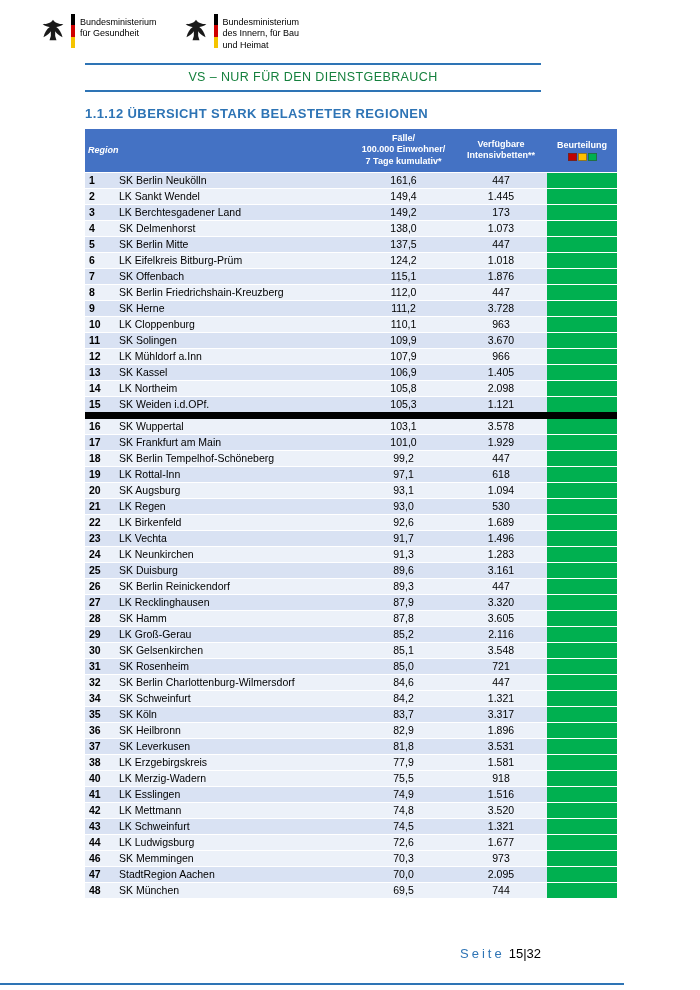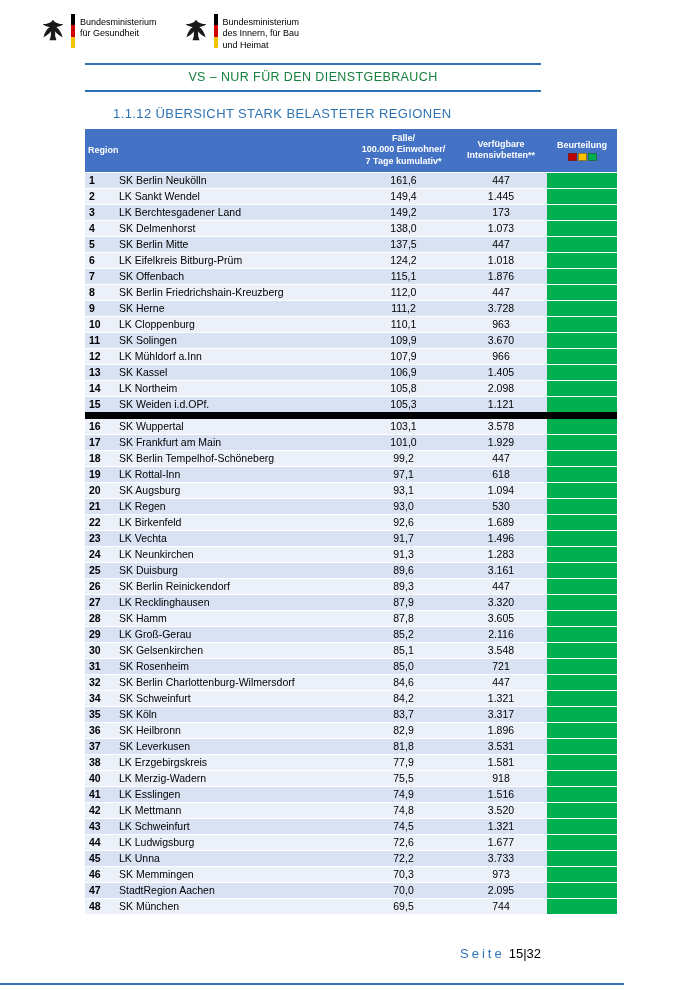--- a/index.html
+++ b/index.html
@@ -32,44 +32,44 @@
     border-bottom: 2px solid #2E74B5;
     text-align: center;
     font-size: 12.5px;
     letter-spacing: 0.4px;
     padding: 5px 0 6px 0;
     color: #15803d;
   }
 
   
   .section-title {
-    margin: 14px 0 8px 113px;
+    margin: 14px 0 8px 85px;
     color: #2E74B5;
     font-size: 13px;
-    font-weight: normal;
+    font-weight: bold;
     letter-spacing: 0.4px;
   }
 
   
   table.regions {
     margin-left: 85px;
     width: 532px;
     border-collapse: collapse;
     table-layout: fixed;
   }
   table.regions th {
     background: #4472C4;
     color: #fff;
     font-size: 9px;
     font-weight: bold;
     padding: 4px 3px;
     vertical-align: middle;
     border-bottom: 1px solid #fff;
   }
-  th.th-region { text-align: left; vertical-align: bottom; padding-left: 9px; font-size: 9.5px; }
+  th.th-region { text-align: left; vertical-align: bottom; padding-left: 9px; font-size: 9.5px; font-style: italic; }
   th.th-cases, th.th-beds { text-align: center; white-space: pre-line; line-height: 1.3; }
   th.th-assessment { text-align: center; }
   .traffic-light { display: flex; justify-content: center; gap: 1px; margin-top: 3px; }
   .traffic-light i { width: 9px; height: 8px; display: block; border: 1px solid rgba(60,60,60,.55); }
 
   table.regions td {
     font-size: 10.5px;
     line-height: 12px;
     padding: 1.5px 4px;
     border-bottom: 1px solid #ffffff;
@@ -462,27 +462,20 @@
           <td class="cell-beds">1.321</td>
           <td class="cell-assessment"></td>
         </tr>
         <tr class="row-light">
           <td class="cell-rank">44</td>
           <td class="cell-region">LK Ludwigsburg</td>
           <td class="cell-cases">72,6</td>
           <td class="cell-beds">1.677</td>
           <td class="cell-assessment"></td>
         </tr>
-        <tr class="row-dark">
-          <td class="cell-rank">45</td>
-          <td class="cell-region">LK Unna</td>
-          <td class="cell-cases">72,2</td>
-          <td class="cell-beds">3.733</td>
-          <td class="cell-assessment"></td>
-        </tr>
         <tr class="row-light">
           <td class="cell-rank">46</td>
           <td class="cell-region">SK Memmingen</td>
           <td class="cell-cases">70,3</td>
           <td class="cell-beds">973</td>
           <td class="cell-assessment"></td>
         </tr>
         <tr class="row-dark">
           <td class="cell-rank">47</td>
           <td class="cell-region">StadtRegion Aachen</td>

